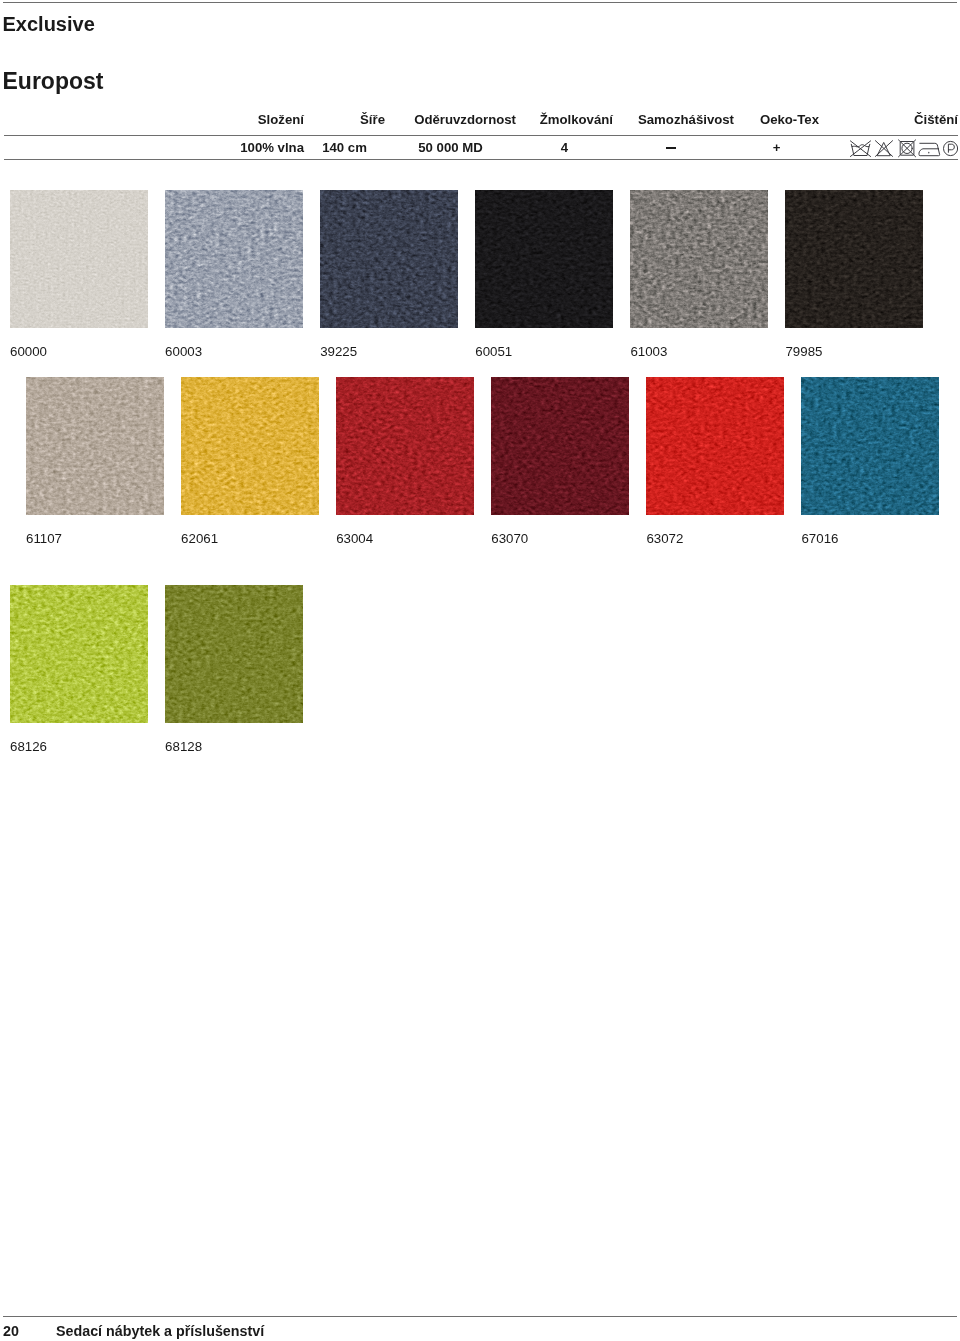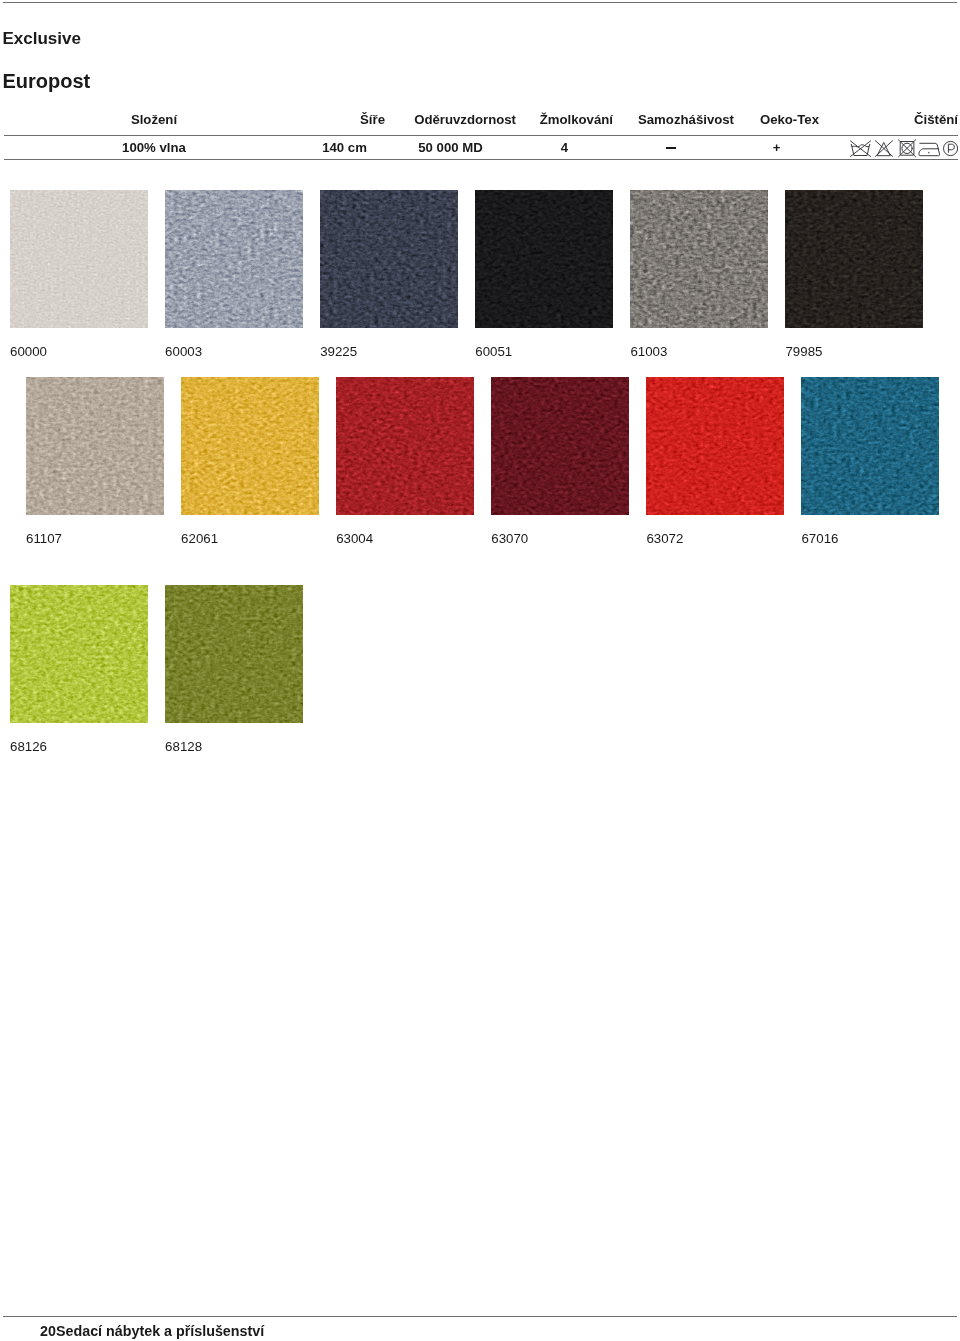--- a/index.html
+++ b/index.html
@@ -11,40 +11,40 @@
     position: relative;
     overflow: hidden;
   }
   .page { position:absolute; left:0; top:0; width:960px; height:1341px; opacity:0.999; }
 
   
   .toprule { position:absolute; left:3px; top:2px; width:954px; height:0; border-top:1px solid #6e6e6e; }
 
   
   .title {
-    position:absolute; left:2.5px; top:27px;
-    font-size:17px; font-weight:bold;
+    position:absolute; left:2.5px; top:13px;
+    font-size:20px; font-weight:bold;
     line-height:23px;
   }
   .subtitle {
     position:absolute; left:2.5px; top:71.5px;
-    font-size:20px; font-weight:bold;
+    font-size:23px; font-weight:bold;
     line-height:18px;
   }
 
   
   .spec { position:absolute; left:4px; top:113px; width:954px; }
   .spec table { width:954px; border-collapse:collapse; table-layout:fixed; }
   .spec th, .spec td {
     font-size:13.2px; padding:0; vertical-align:bottom;
     white-space:nowrap; line-height:14px;
   }
   .spec th { font-weight:bold; text-align:right; padding-bottom:8px; }
   .spec td { font-weight:bold; text-align:right; height:23px; vertical-align:middle; }
-  .spec th.l, .spec td.l { text-align:center; }
+  .spec th.l, .spec td.l { text-align:right; }
   .spec thead tr th { border-bottom:1px solid #6e6e6e; }
   .spec tbody tr td { border-bottom:1px solid #6e6e6e;text-align:center; }
 
   .dash { display:inline-block; width:10px; height:1.8px; background:#1a1a1a; vertical-align:middle; position:relative; left:-2.5px; top:0.1px; }
   .care { position:absolute; left:0; top:0; width:960px; height:1341px; pointer-events:none; }
   .care svg { display:block; position:absolute; }
 
   
   .grid { position:absolute; left:0; top:0; width:960px; height:1341px; }
   .row { position:absolute; left:3px; display:flex; gap:26.1px; }
@@ -52,21 +52,21 @@
   .sw { width:137.5px; height:137.5px; position:relative; overflow:hidden; }
   .sw svg { position:absolute; left:0; top:0; display:block; }
   .lbl { font-size:13.3px; margin-top:17.5px; line-height:14px; }
 
   
   .footer {
     position:absolute; left:3px; top:1316px; width:954px;
     border-top:1px solid #6e6e6e;
   }
   .footer .inner { display:flex; padding-top:7px; font-size:14.3px; font-weight:bold; line-height:14px; }
-  .footer .pg { width:53px;text-align:right; }
+  .footer .pg { width:53px; }
 </style>
 </head>
 <body>
 
 <div class="page">
   <div class="toprule"></div>
   <div class="title">Exclusive</div>
   <div class="subtitle">Europost</div>
 
   <div class="spec">

